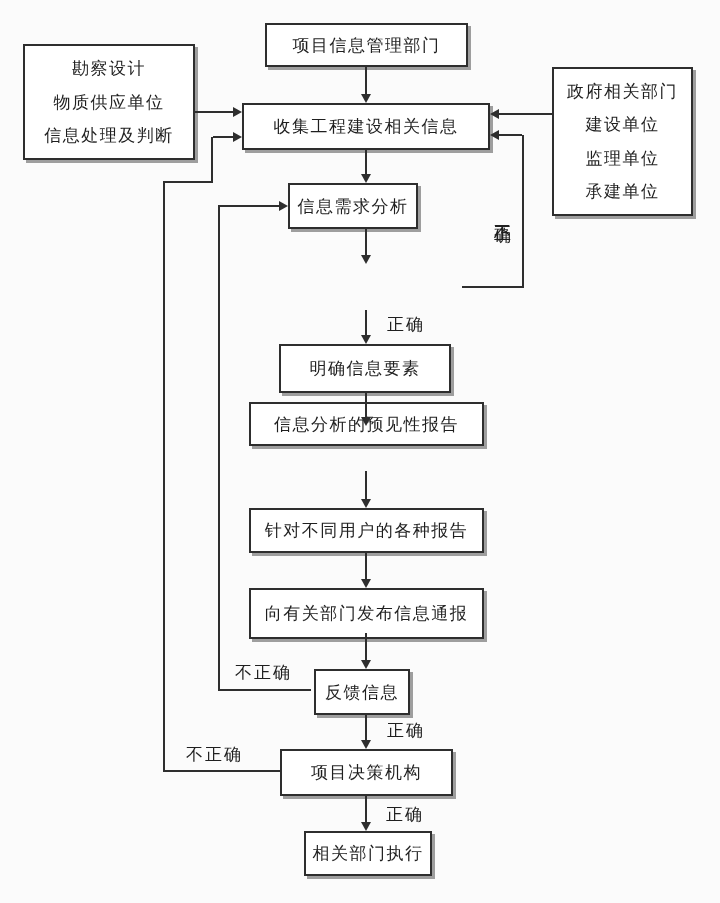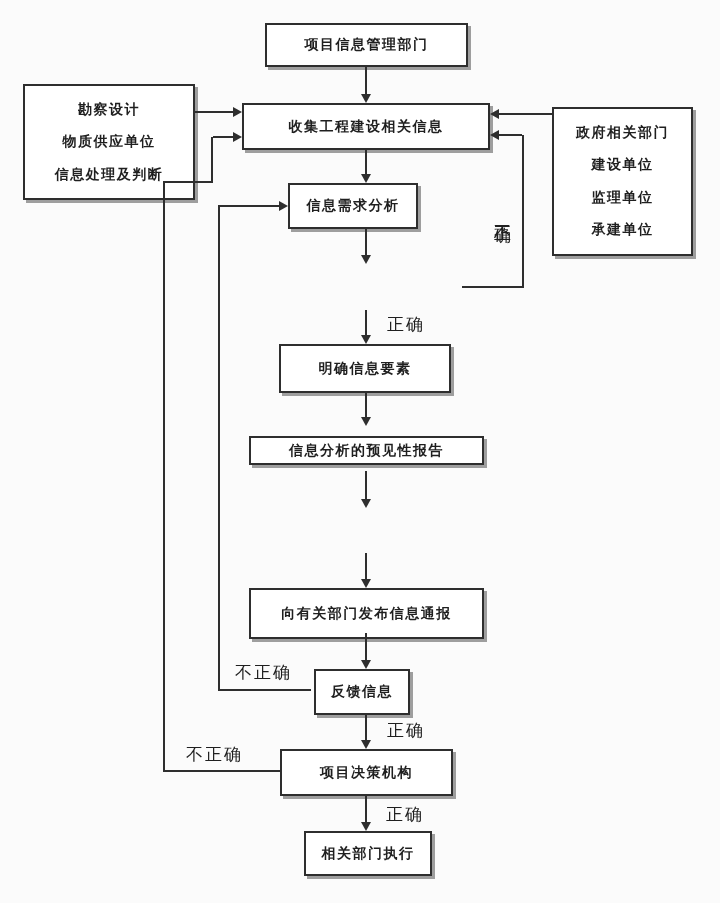--- a/index.html
+++ b/index.html
@@ -6,24 +6,24 @@
     --bg:#fbfbfb; --fill:#ffffff; --line:#2e2e2e; --shadow:#9e9e9e; --text:#1f1f1f;
   }
   html,body{margin:0;padding:0;}
   body{background:var(--bg);font-family:"Liberation Serif","DejaVu Serif",serif;}
   .canvas{position:relative;width:720px;height:903px;background:var(--bg);overflow:hidden;}
   .box{
     position:absolute;background:var(--fill);
     border:2px solid var(--line);
     box-shadow:3px 3px 0 var(--shadow);
     display:flex;align-items:center;justify-content:center;
-    font-size:14px;letter-spacing:1.5px;color:var(--text);
-    box-sizing:border-box;text-align:center;white-space:nowrap;font-weight:bold;
+    font-size:17px;letter-spacing:1.5px;color:var(--text);
+    box-sizing:border-box;text-align:center;white-space:nowrap;
   }
-  .box.multi{flex-direction:column;justify-content:space-evenly;margin-top:40px;}
+  .box.multi{flex-direction:column;justify-content:space-evenly;}
   .hline,.vline{position:absolute;background:var(--line);}
   .hline{height:2px;}
   .vline{width:2px;}
   .ar{position:absolute;width:0;height:0;}
   .ar.down{border-left:5px solid transparent;border-right:5px solid transparent;border-top:9px solid var(--line);}
   .ar.right{border-top:5px solid transparent;border-bottom:5px solid transparent;border-left:9px solid var(--line);}
   .ar.left{border-top:5px solid transparent;border-bottom:5px solid transparent;border-right:9px solid var(--line);}
   .lbl{position:absolute;font-size:17px;letter-spacing:2px;color:var(--text);white-space:nowrap;}
   .lbl.vert{writing-mode:vertical-rl;letter-spacing:1px;}
 </style>
@@ -47,22 +47,23 @@
     <div>承建单位</div>
   </div>
 
   <div class="box" style="left:242px;top:103px;width:248px;height:47px">收集工程建设相关信息</div>
 
   <div class="box" style="left:288px;top:183px;width:130px;height:46px">信息需求分析</div>
 
 
   <div class="box" style="left:279px;top:344px;width:172px;height:49px">明确信息要素</div>
 
-  <div class="box" style="left:249px;top:436px;width:235px;height:29px">信息分析的预见性报告</div>
+  <div class="box" style="left:249px;top:402px;width:235px;height:44px">信息分析的预见性报告</div>
 
+  <div class="box" style="left:249px;top:508px;width:235px;height:45px">针对不同用户的各种报告</div>
 
   <div class="box" style="left:249px;top:588px;width:235px;height:51px">向有关部门发布信息通报</div>
 
   <div class="box" style="left:314px;top:669px;width:96px;height:46px">反馈信息</div>
 
   <div class="box" style="left:280px;top:749px;width:173px;height:47px">项目决策机构</div>
 
   <div class="box" style="left:304px;top:831px;width:128px;height:45px">相关部门执行</div>
 
   <div class="vline" style="left:365px;top:67px;height:27px"></div>

